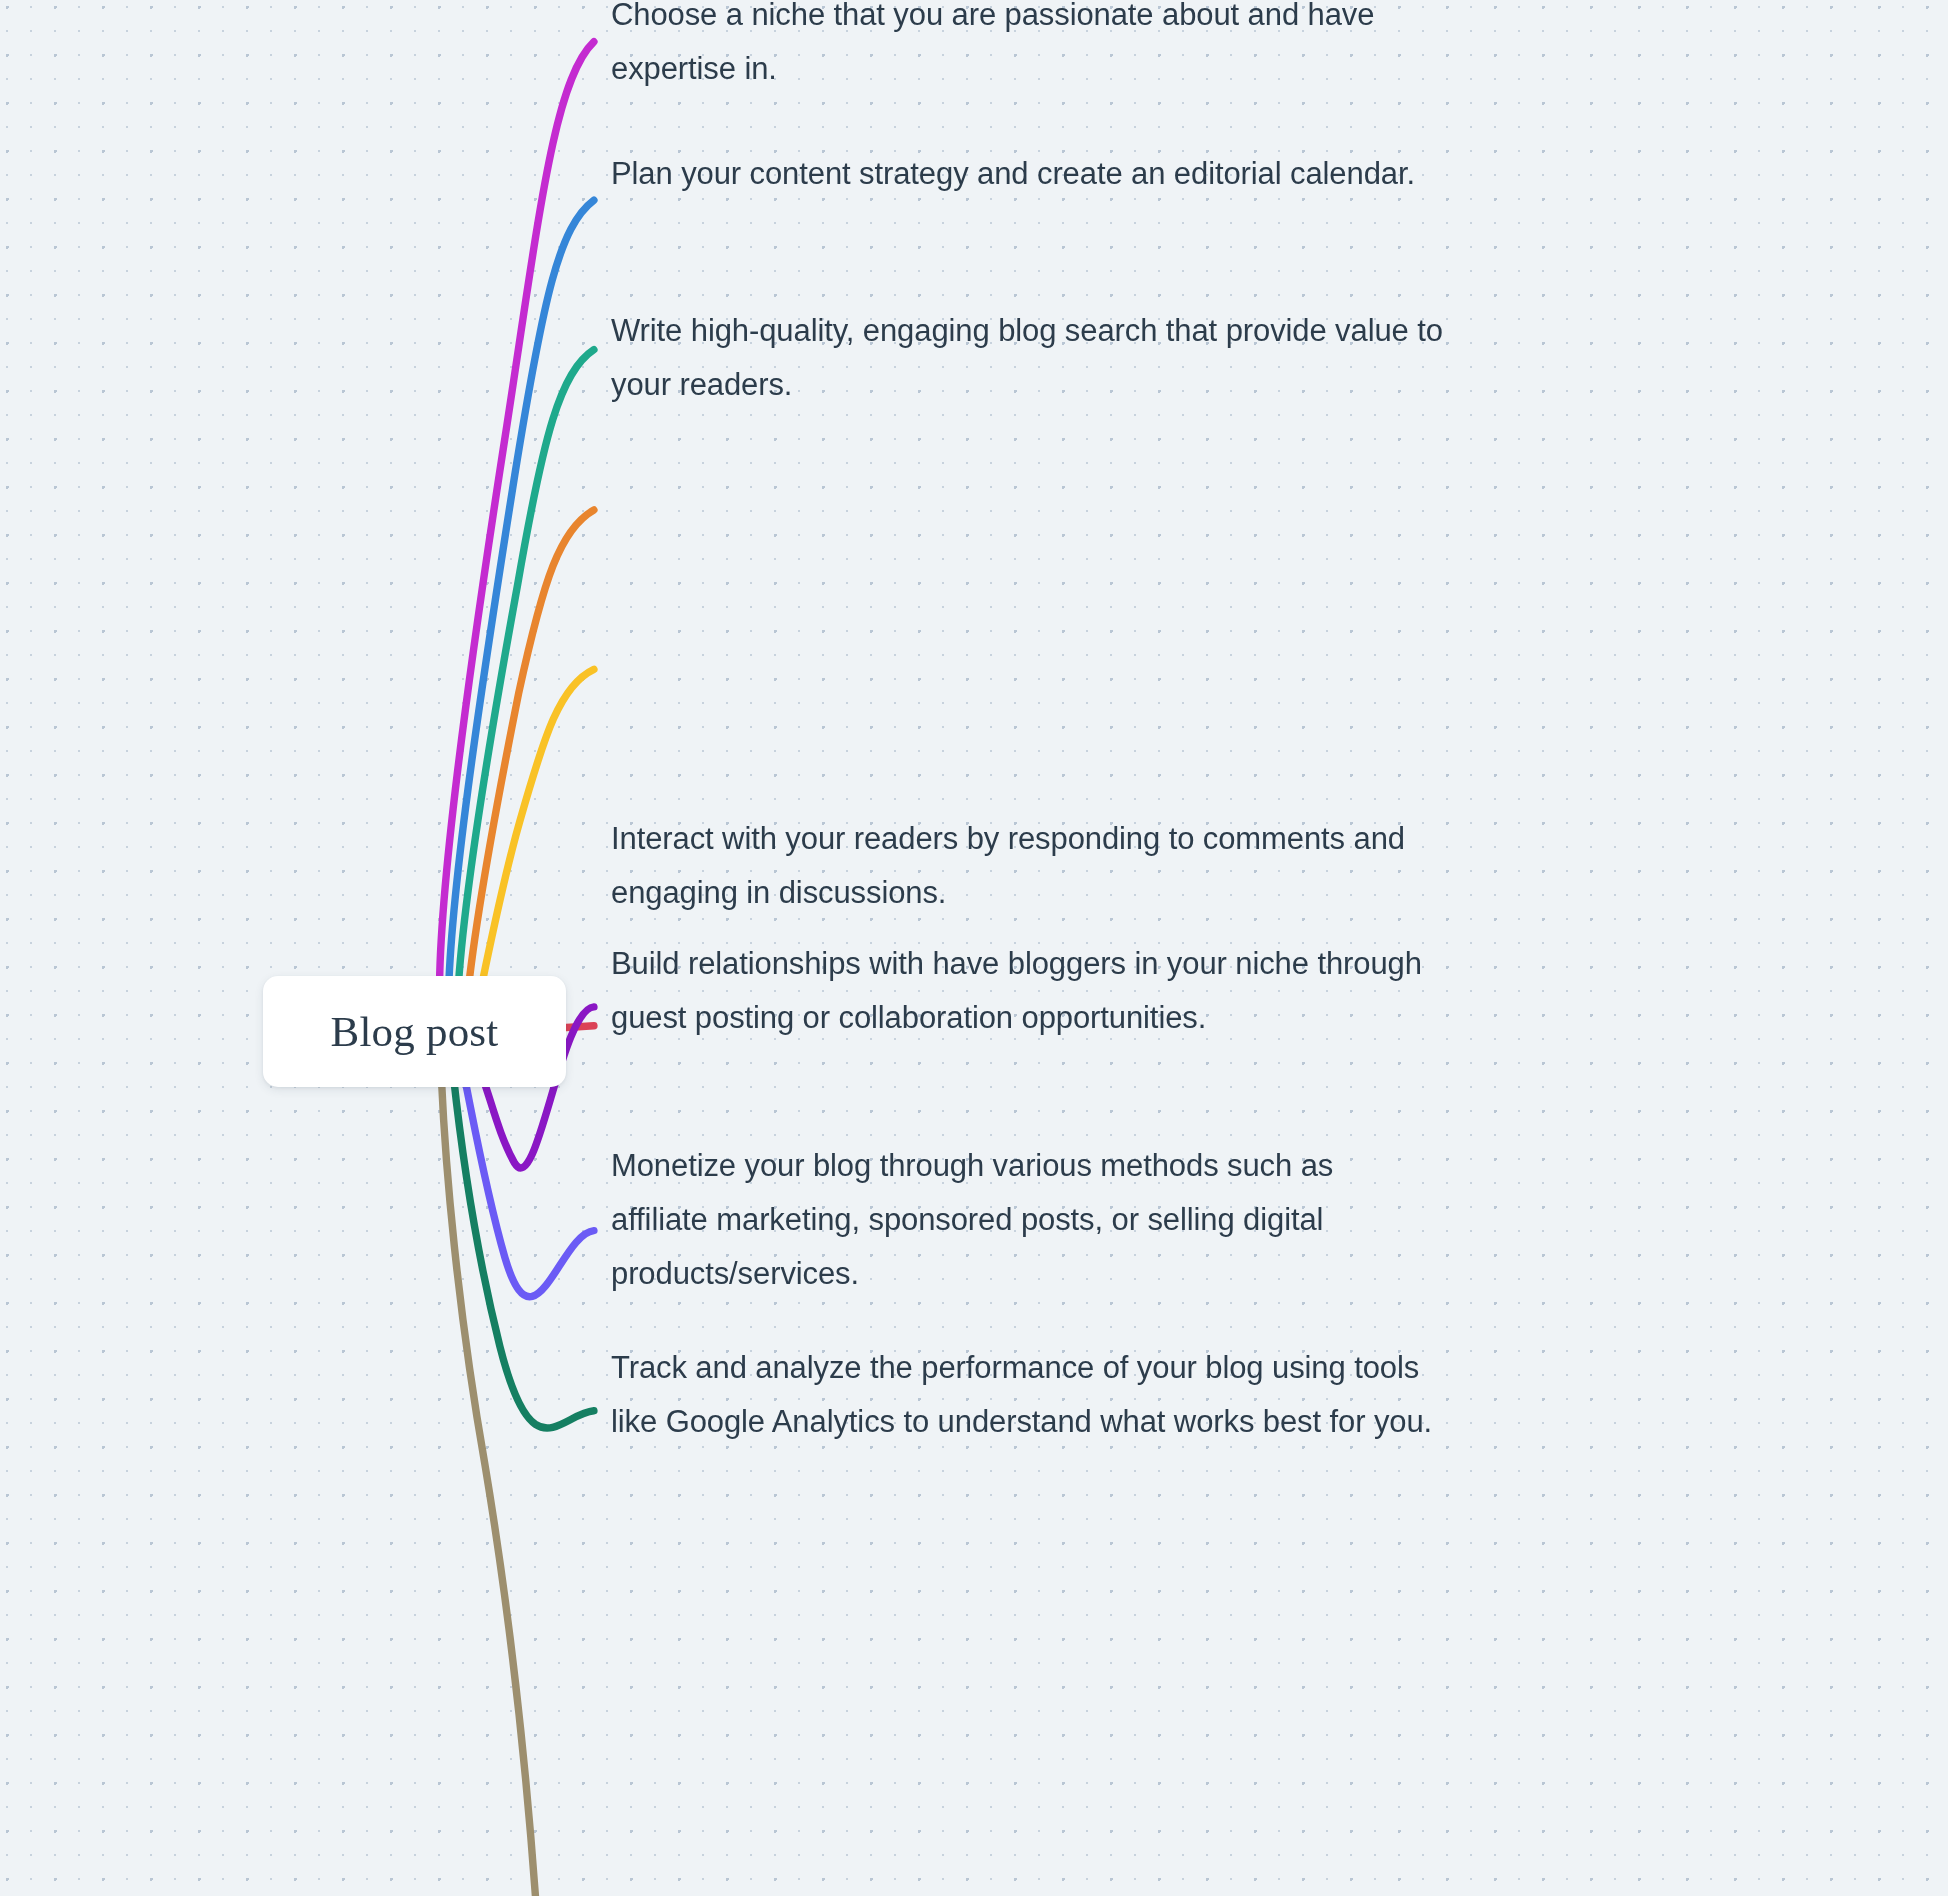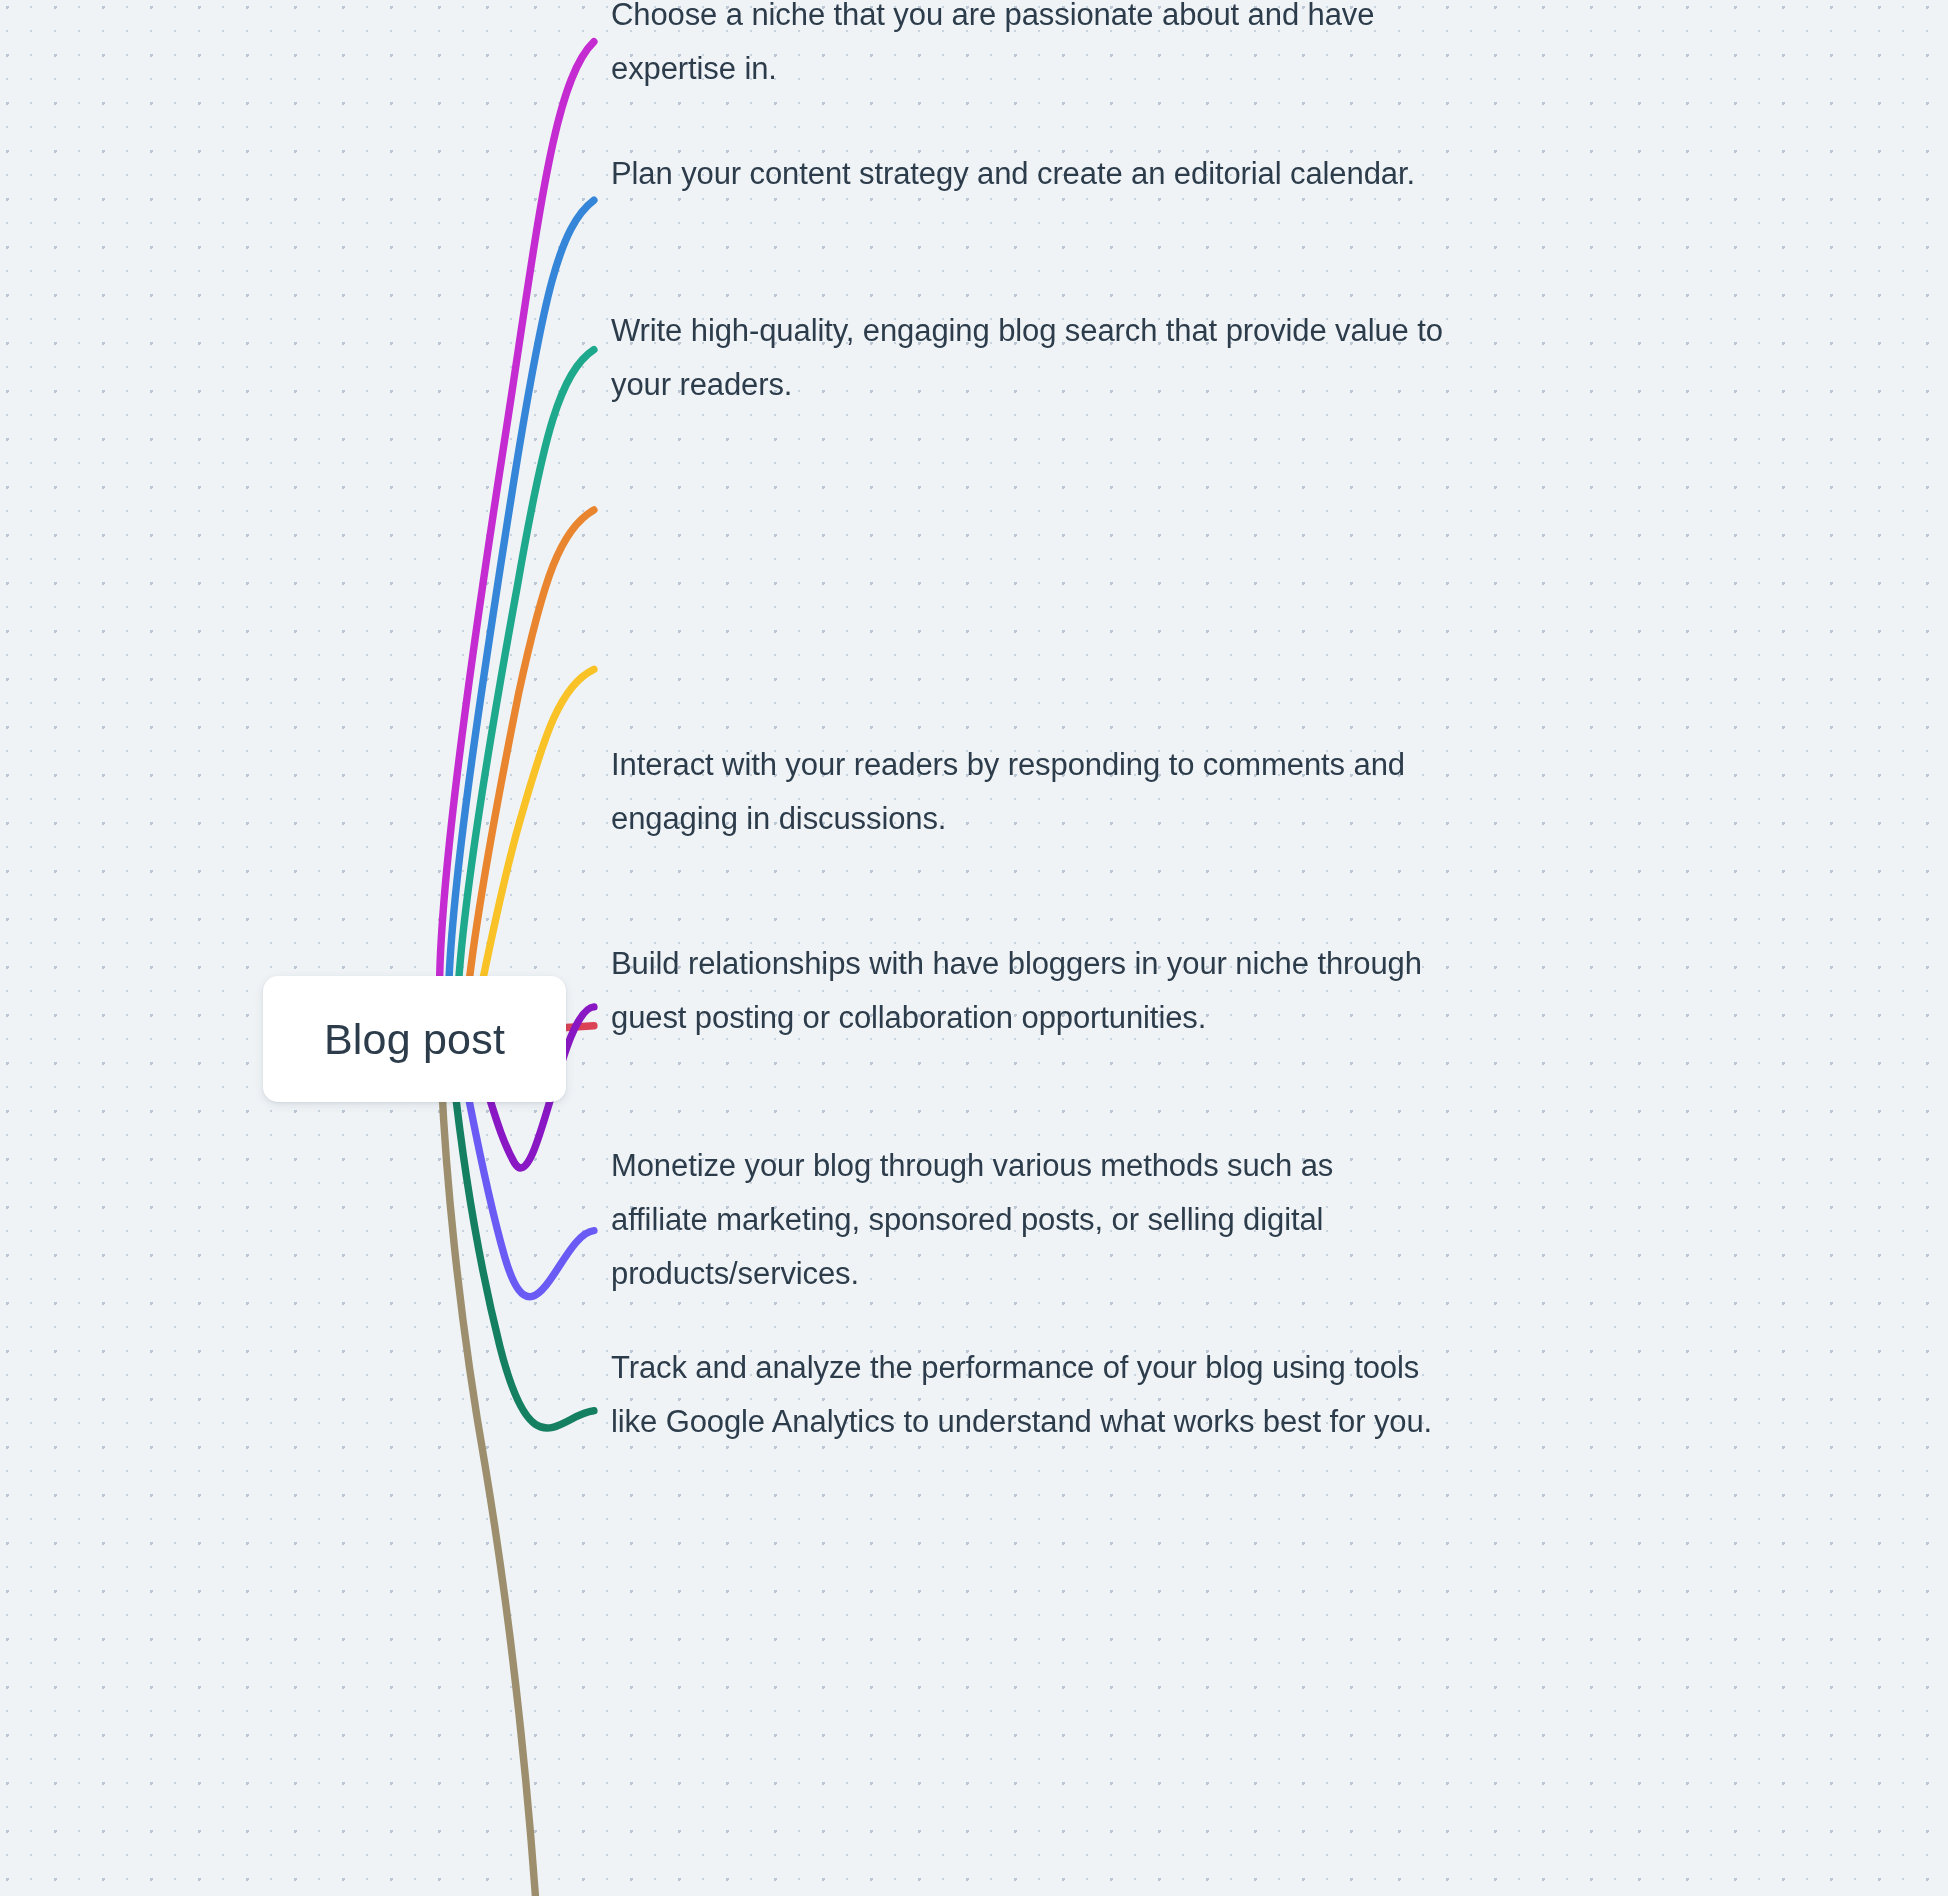--- a/index.html
+++ b/index.html
@@ -76,26 +76,26 @@
       <path d="M 471 1020 C 478 940 500 820 524 700 C 549 585 566 534 600 515" stroke="#e8852e"></path>
       <path d="M 480 1027 C 490 980 505 900 525 830 C 550 742 566 692 600 676" stroke="#f9c226"></path>
       <path d="M 452 1042 C 490 1042 540 1040 600 1036" stroke="#db4256"></path>
       <path d="M 476 1060 C 492 1090 500 1140 520 1175 C 543 1212 566 1020 600 1017" stroke="#8a17c4"></path>
       <path d="M 468 1082 C 478 1130 490 1200 510 1270 C 540 1372 566 1246 600 1243" stroke="#6b5bf5"></path>
       <path d="M 458 1086 C 466 1160 480 1260 505 1360 C 538 1490 566 1428 600 1425" stroke="#157f62"></path>
       <path d="M 446 1090 C 450 1180 462 1320 490 1480 C 520 1660 534 1820 541 1916" stroke="#9d8f6e"></path>
     </g>
   </svg>
 
-  <div class="root-node" style="left: 263px; top: 976px; width: 303px; height: 126px; background: rgb(255, 255, 255);">
+  <div class="root-node" style="left: 263px; top: 976px; width: 303px; height: 111px; background: rgb(255, 255, 255); font-family: Liberation Serif, serif;">
     <span class="root-label">Blog post</span>
   </div>
 
   <div class="leaf w-wide" style="top:-12px">Choose a niche that you are passionate about and have expertise in.</div>
   <div class="leaf w-wide" style="top:147px">Plan your content strategy and create an editorial calendar.</div>
   <div class="leaf w-mid" style="top:304px">Write high-quality, engaging blog search that provide value to your readers.</div>
-  <div class="leaf w-narrow" style="top:738px">Interact with your readers by responding to comments and engaging in discussions.</div>
+  <div class="leaf w-narrow" style="top:812px">Interact with your readers by responding to comments and engaging in discussions.</div>
   <div class="leaf w-mid" style="top:937px">Build relationships with have bloggers in your niche through guest posting or collaboration opportunities.</div>
   <div class="leaf w-mid" style="top:1341px">Track and analyze the performance of your blog using tools like Google Analytics to understand what works best for you.</div>
   <div class="leaf w-narrow" style="top:1139px">Monetize your blog through various methods such as affiliate marketing, sponsored posts, or selling digital products/services.</div>
 
 </div>
 
 
 </body></html>

